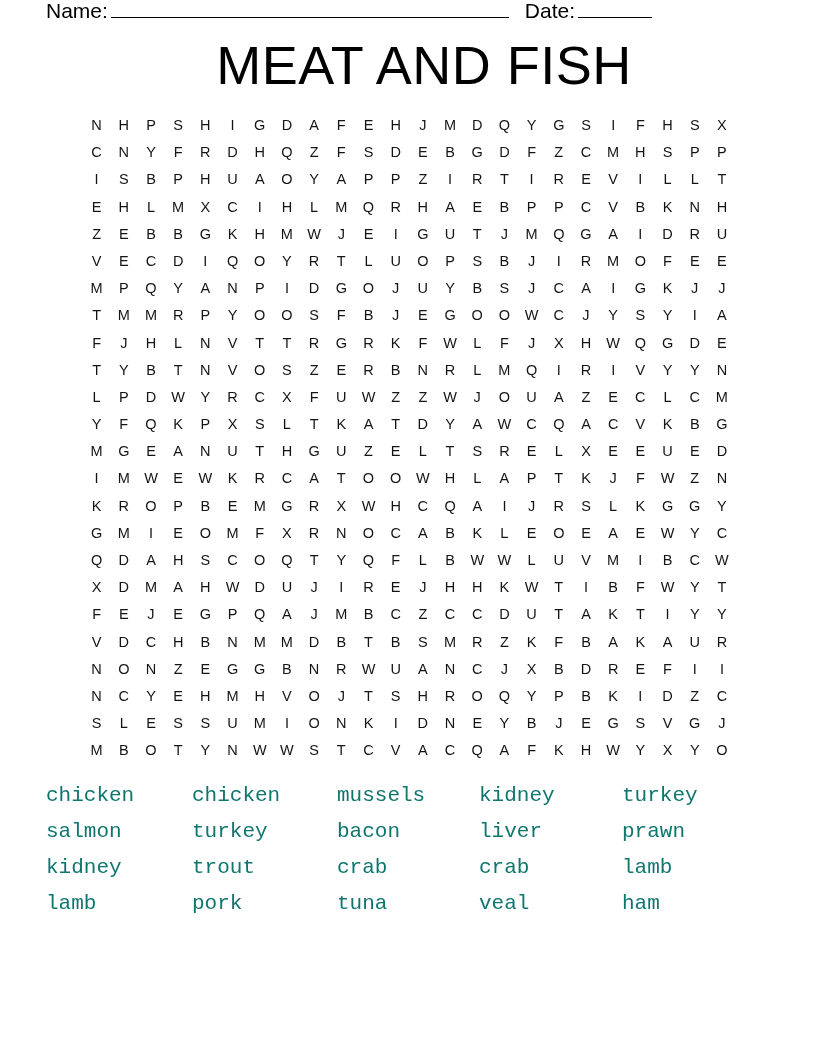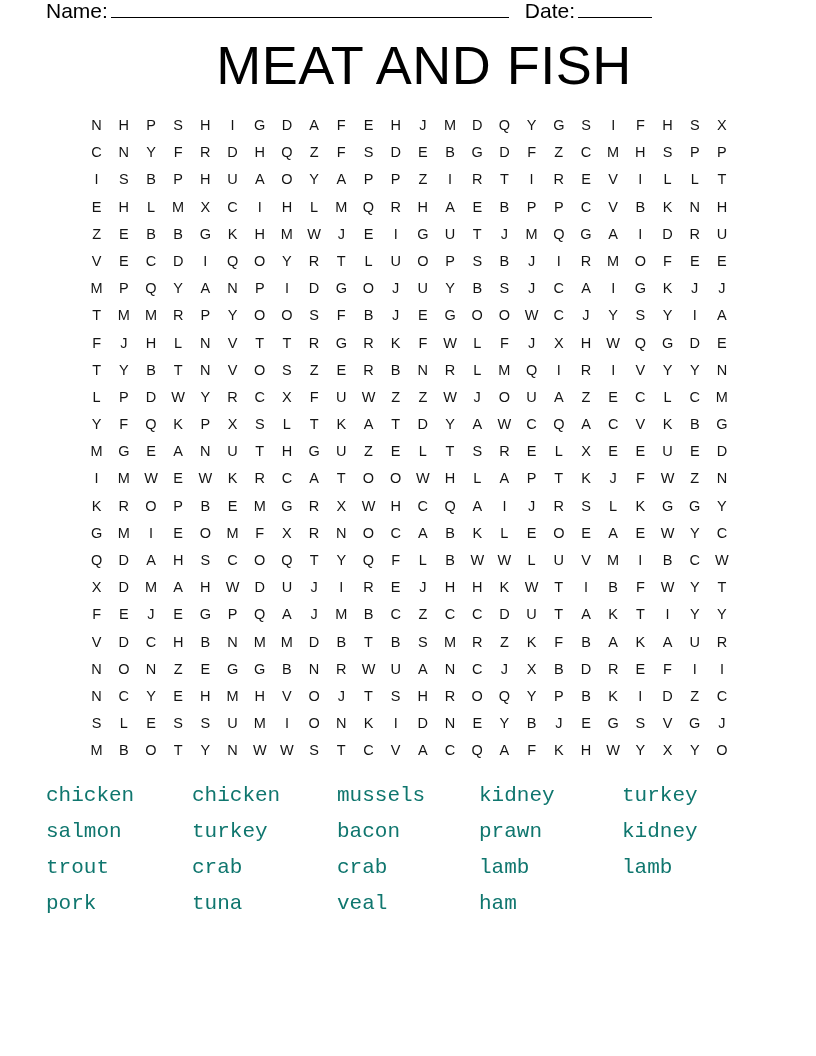--- a/index.html
+++ b/index.html
@@ -696,20 +696,21 @@
 
 <div class="word-list">
     <div class="word-item">chicken</div>
     <div class="word-item">chicken</div>
     <div class="word-item">mussels</div>
     <div class="word-item">kidney</div>
     <div class="word-item">turkey</div>
     <div class="word-item">salmon</div>
     <div class="word-item">turkey</div>
     <div class="word-item">bacon</div>
+    <div class="word-item">liver</div>
     <div class="word-item">prawn</div>
     <div class="word-item">kidney</div>
     <div class="word-item">trout</div>
     <div class="word-item">crab</div>
     <div class="word-item">crab</div>
     <div class="word-item">lamb</div>
     <div class="word-item">lamb</div>
     <div class="word-item">pork</div>
     <div class="word-item">tuna</div>
     <div class="word-item">veal</div>

